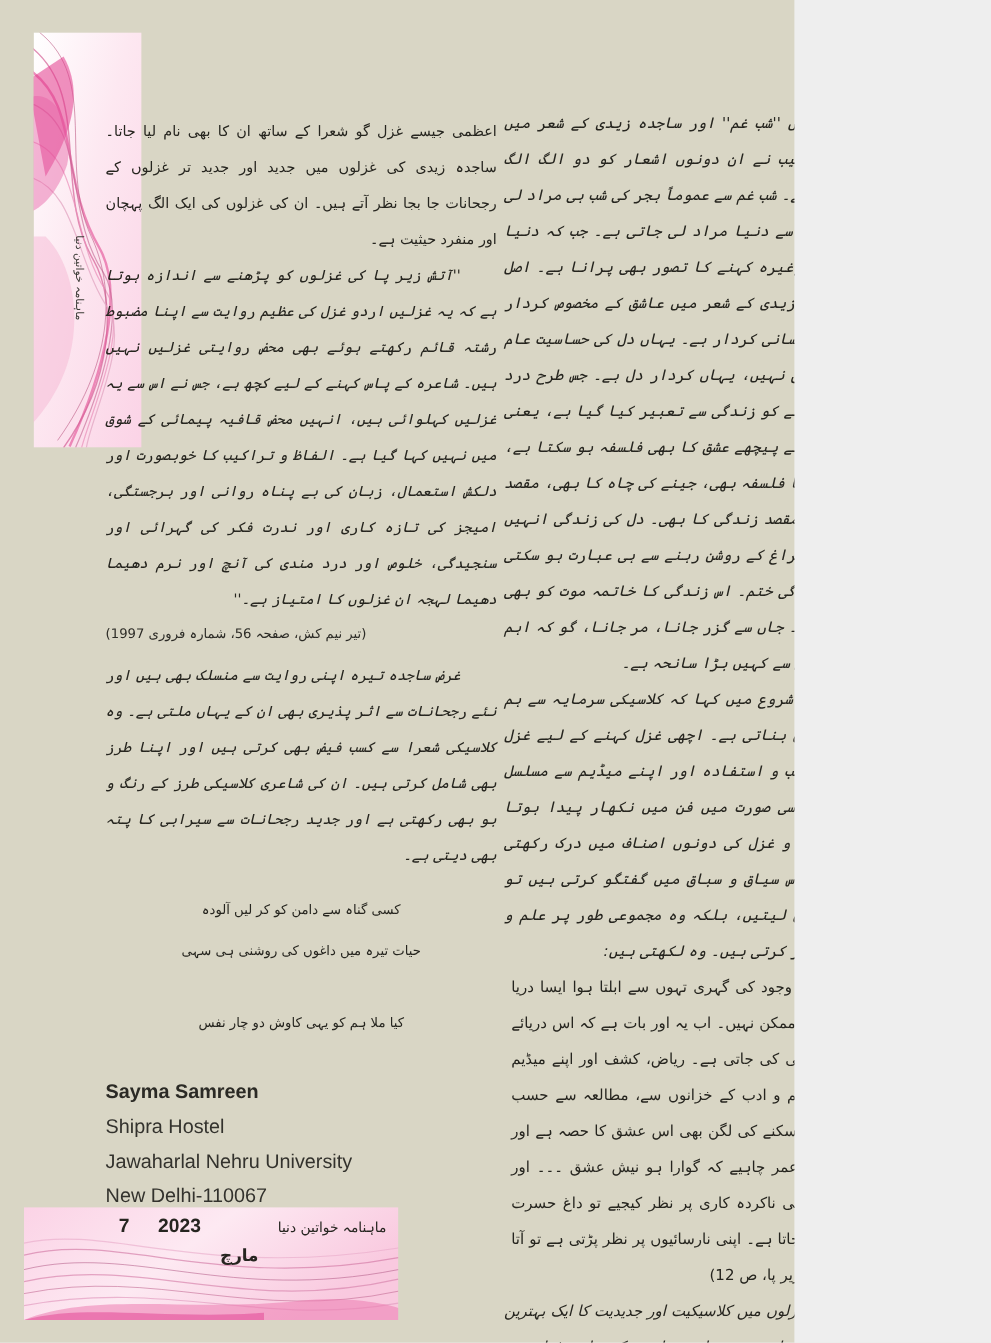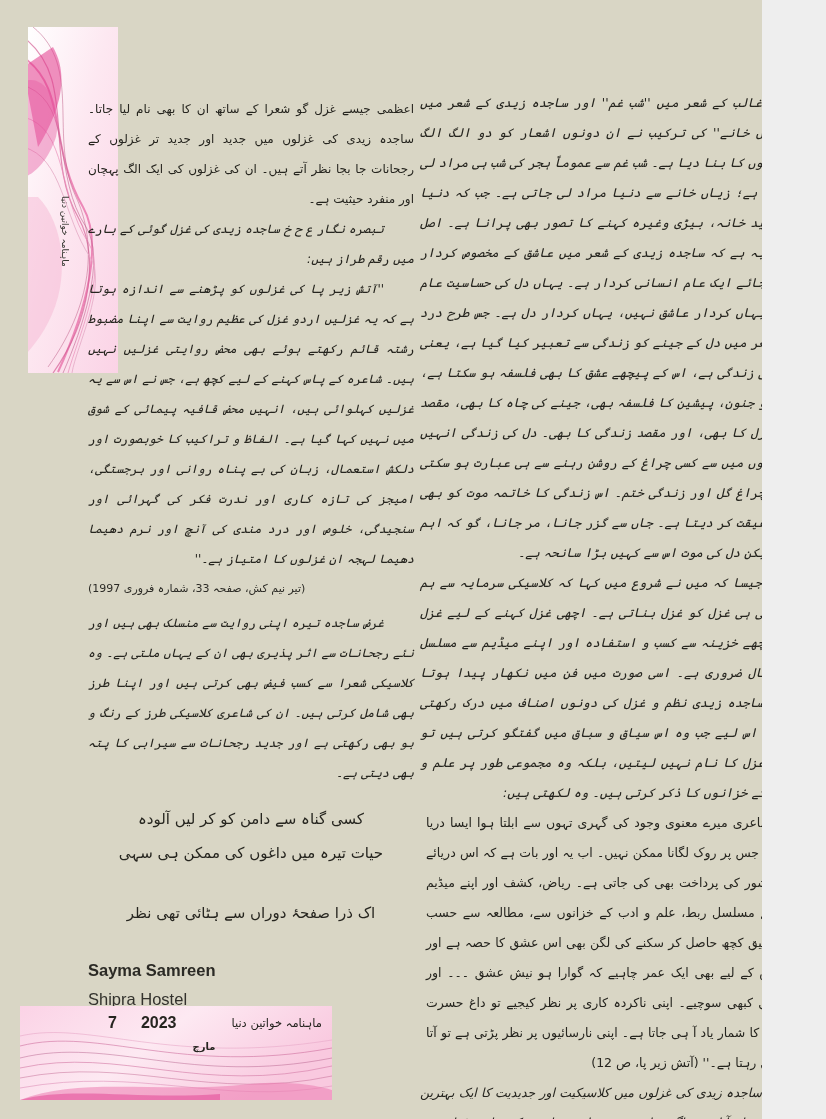--- a/index.html
+++ b/index.html
@@ -1,17 +1,17 @@
 <!DOCTYPE html>
 <html lang="ur"><head>
 <meta charset="utf-8">
 <style>
   html,body{margin:0;padding:0;background:#eee;}
   #page{
-    position:relative;width:762px;height:1119px;overflow:hidden;
+    position:relative;width:662px;height:1119px;overflow:hidden;
     background:#d9d6c5;
     font-family:"DejaVu Sans",sans-serif;
   }
   
   .deco-top{position:absolute;left:28px;top:27px;width:90px;height:346px;}
   .deco-bottom{position:absolute;left:20px;top:1006px;width:312px;height:94px;}
   .deco-top svg,.deco-bottom svg{display:block;}
   
   .margin-note{
     position:absolute;left:60px;top:196px;
@@ -27,36 +27,36 @@
   .col-left  p.body{font-size:12px;line-height:30px;text-align:justify;}
   .indent{text-indent:30px;font-style:italic;}
   .quote-right{margin:0 14px 0 6px !important;}
   .citation{
     font-size:11px;line-height:26px;text-align:left;
     direction:rtl;margin:2px 0 6px !important;color:#2c2b26;
   }
   
   .poems{margin-top:14px;}
   .couplet{margin:0 0 26px 0;text-align:center;}
-  .couplet div{font-size:15px;line-height:34px;white-space:nowrap;}
+  .couplet div{font-size:11px;line-height:34px;white-space:nowrap;}
   
   .author{
     direction:ltr;text-align:left;margin-top:10px;
     font-family:"Liberation Sans","DejaVu Sans",sans-serif;
     color:#33322d;font-size:16.5px;line-height:29px;
   }
   .author .name{font-weight:bold;color:#2b2a25;}
   
   .footer-row{
     position:absolute;left:20px;top:1010px;width:312px;height:26px;
     direction:rtl;display:flex;align-items:center;justify-content:flex-start;
     gap:16px;padding:0 10px;box-sizing:border-box;color:#262520;
   }
   .footer-mag{font-size:11.5px;font-family:"DejaVu Sans",sans-serif;}
-  .footer-month{font-size:10px;font-weight:bold;font-family:"DejaVu Sans",sans-serif;margin-top:47px;}
+  .footer-month{font-size:14px;font-weight:bold;font-family:"DejaVu Sans",sans-serif;margin-top:47px;}
   .footer-year,.footer-page{
     font-size:16px;font-weight:bold;
     font-family:"Liberation Sans","DejaVu Sans",sans-serif;direction:ltr;
   }
   .footer-year{margin-left:8px;}
 </style>
 </head>
 <body>
 
 <div id="page">
@@ -80,34 +80,33 @@
       <path d="M-5,40 L25,20 C45,55 25,95 10,120 Z" fill="#e23b8d" opacity="0.55"></path>
       <path d="M-5,55 C15,45 35,75 28,110 C18,140 0,150 -5,150 Z" fill="#e75fa4" opacity="0.45"></path>
       <path d="M10,170 C30,190 40,230 30,270 C22,300 5,320 -5,330 L-5,170 Z" fill="#f6b8d4" opacity="0.5"></path>
     </svg>
   </div>
 
   <div class="margin-note">ماہنامہ خواتین دنیا</div>
 
   <div class="col col-left">
     <p class="body">اعظمی جیسے غزل گو شعرا کے ساتھ ان کا بھی نام لیا جاتا۔ ساجدہ زیدی کی غزلوں میں جدید اور جدید تر غزلوں کے رجحانات جا بجا نظر آتے ہیں۔ ان کی غزلوں کی ایک الگ پہچان اور منفرد حیثیت ہے۔</p>
-    <p class="body indent">تبصرہ نگار ع ح خ ساجدہ زیدی کی غزل گوئی کے بارے میں رقم طراز ہیں:</p>
     <p class="body indent">''آتش زیر پا کی غزلوں کو پڑھنے سے اندازہ ہوتا ہے کہ یہ غزلیں اردو غزل کی عظیم روایت سے اپنا مضبوط رشتہ قائم رکھتے ہوئے بھی محض روایتی غزلیں نہیں ہیں۔ شاعرہ کے پاس کہنے کے لیے کچھ ہے، جس نے اس سے یہ غزلیں کہلوائی ہیں، انہیں محض قافیہ پیمائی کے شوق میں نہیں کہا گیا ہے۔ الفاظ و تراکیب کا خوبصورت اور دلکش استعمال، زبان کی بے پناہ روانی اور برجستگی، امیجز کی تازہ کاری اور ندرت فکر کی گہرائی اور سنجیدگی، خلوص اور درد مندی کی آنچ اور نرم دھیما دھیما لہجہ ان غزلوں کا امتیاز ہے۔''</p>
-    <p class="citation">(تیر نیم کش، صفحہ 33، شمارہ فروری 1997)</p>
+    <p class="citation">(تیر نیم کش، صفحہ 56، شمارہ فروری 1997)</p>
     <p class="body indent">غرض ساجدہ تیرہ اپنی روایت سے منسلک بھی ہیں اور نئے رجحانات سے اثر پذیری بھی ان کے یہاں ملتی ہے۔ وہ کلاسیکی شعرا سے کسب فیض بھی کرتی ہیں اور اپنا طرز بھی شامل کرتی ہیں۔ ان کی شاعری کلاسیکی طرز کے رنگ و بو بھی رکھتی ہے اور جدید رجحانات سے سیرابی کا پتہ بھی دیتی ہے۔</p>
 
     <div class="poems">
       <div class="couplet">
         <div>کسی گناہ سے دامن کو کر لیں آلودہ</div>
-        <div>حیات تیرہ میں داغوں کی ممکن ہی سہی</div>
+        <div>حیات تیرہ میں داغوں کی روشنی ہی سہی</div>
       </div>
       <div class="couplet">
-        <div>اک ذرا صفحۂ دوراں سے ہٹائی تھی نظر</div>
       </div>
       <div class="couplet">
+        <div>کیا ملا ہم کو یہی کاوش دو چار نفس</div>
       </div>
     </div>
 
     <div class="author">
       <div class="name">Sayma Samreen</div>
       <div>Shipra Hostel</div>
       <div>Jawaharlal Nehru University</div>
       <div>New Delhi-110067</div>
 
     </div>

